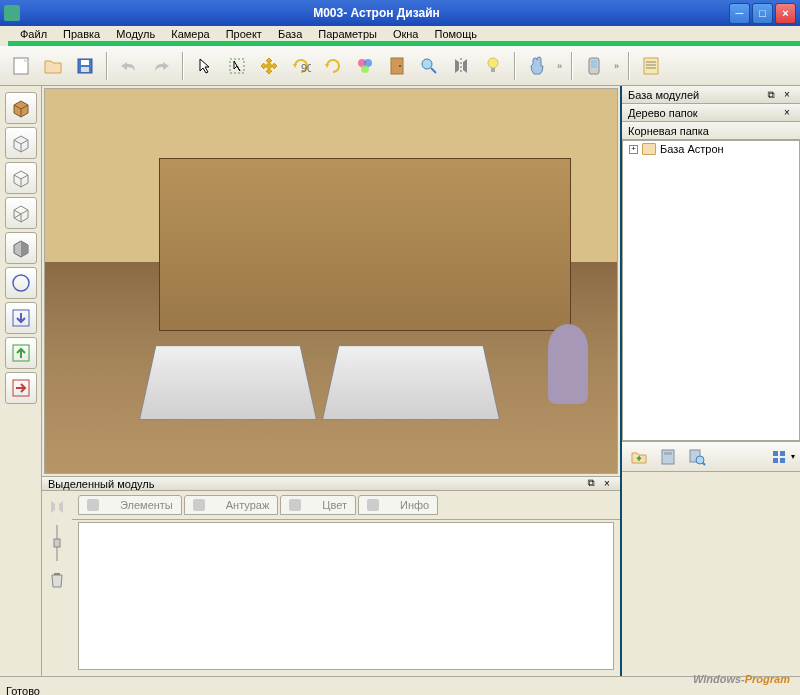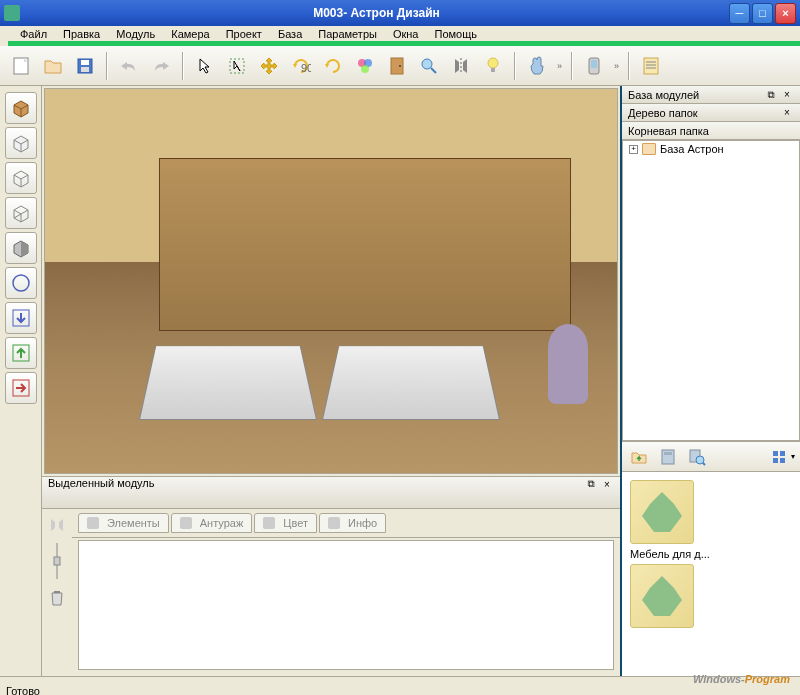--- a/index.html
+++ b/index.html
@@ -29,25 +29,25 @@
 .viewport { flex: 1; background: #333; border: 1px solid #aca899; margin: 2px; position: relative; overflow: hidden; }
 .room-scene { width: 100%; height: 100%; background: linear-gradient(to bottom, #e8d8a8 0%, #d8c088 40%, #a07850 40%, #9a7248 100%); position: relative; }
 .room-floor { position: absolute; bottom: 0; left: 0; right: 0; height: 55%; background: linear-gradient(to bottom, #8a6a45, #b89868); transform: perspective(400px) rotateX(50deg); transform-origin: top; }
 .room-wall { position: absolute; top: 0; left: 0; right: 0; height: 50%; background: #d8c088; }
 .room-furniture { position: absolute; top: 18%; left: 20%; right: 8%; height: 45%; background: linear-gradient(to bottom, #b8925a, #9a7848); border: 1px solid #604020; }
 .bed-left { position: absolute; bottom: 12%; left: 18%; width: 28%; height: 25%; background: linear-gradient(to bottom, #f0f0f0, #d0d0d0); border: 1px solid #888; transform: perspective(300px) rotateX(40deg); }
 .bed-right { position: absolute; bottom: 12%; left: 50%; width: 28%; height: 25%; background: linear-gradient(to bottom, #f0f0f0, #d0d0d0); border: 1px solid #888; transform: perspective(300px) rotateX(40deg); }
 .vase { position: absolute; bottom: 18%; right: 5%; width: 40px; height: 80px; background: #a898b8; border-radius: 50% 50% 20% 20% / 30% 30% 10% 10%; }
 
 .bottom-panel { height: 200px; background: #ece9d8; border-top: 1px solid #aca899; display: flex; flex-direction: column; }
-.panel-header { height: 32px; background: linear-gradient(to bottom, #f5f5f0, #e0ddd0); border-bottom: 1px solid #aca899; padding: 0 6px; display: flex; align-items: flex-start; justify-content: space-between; font-size: 11px; }
+.panel-header { height: 14px; background: linear-gradient(to bottom, #f5f5f0, #e0ddd0); border-bottom: 1px solid #aca899; padding: 0 6px; display: flex; align-items: flex-end; justify-content: space-between; font-size: 11px; }
 .panel-close { width: 14px; height: 14px; display: flex; align-items: center; justify-content: center; cursor: pointer; font-size: 10px; }
 .panel-ctrl { display: flex; gap: 2px; }
 .panel-tabs { display: flex; align-items: center; gap: 2px; padding: 4px 6px; border-bottom: 1px solid #aca899; }
-.panel-tab { padding: 3px 8px; background: #f5f5f0; border: 1px solid #aca899; border-radius: 3px 3px 0 0; cursor: pointer; display: flex; align-items: center; gap: 8px; color: #888; }
+.panel-tab { padding: 3px 8px; background: #f5f5f0; border: 1px solid #aca899; border-radius: 3px 3px 0 0; cursor: pointer; display: flex; align-items: center; gap: 21px; color: #888; }
 .panel-tab-icon { width: 12px; height: 12px; background: #ccc; border-radius: 2px; }
 .panel-body { flex: 1; background: #fff; border: 1px solid #aca899; margin: 2px 6px 6px 6px; }
 .panel-side { width: 30px; display: flex; flex-direction: column; align-items: center; gap: 8px; padding: 8px 0; }
 
 .right-col { width: 180px; background: #ece9d8; border-left: 2px solid #0c4a6e; display: flex; flex-direction: column; }
 .right-panel-hdr { height: 18px; background: linear-gradient(to bottom, #f5f5f0, #e0ddd0); border-bottom: 1px solid #aca899; padding: 0 6px; display: flex; align-items: center; justify-content: space-between; font-size: 11px; }
 .right-sub-hdr { height: 18px; background: linear-gradient(to bottom, #f5f5f0, #e8e5d8); border-bottom: 1px solid #aca899; padding: 0 6px; display: flex; align-items: center; font-size: 11px; }
 .tree-area { flex: 1; background: #fff; border: 1px solid #aca899; margin: 0; overflow: auto; }
 .tree-item { padding: 2px 6px; display: flex; align-items: center; gap: 4px; }
 .tree-expand { width: 9px; height: 9px; border: 1px solid #888; display: flex; align-items: center; justify-content: center; font-size: 8px; line-height: 1; cursor: pointer; }
@@ -382,33 +382,20 @@
         <div class="lib-btn">
             <svg width="18" height="16">
               <rect x="2" y="2" width="5" height="5" fill="#5080d0"></rect>
               <rect x="9" y="2" width="5" height="5" fill="#5080d0"></rect>
               <rect x="2" y="9" width="5" height="5" fill="#5080d0"></rect>
               <rect x="9" y="9" width="5" height="5" fill="#5080d0"></rect>
             </svg>
             <span style="font-size:8px;margin-left:2px">▾</span>
           </div>
       </div>
-      <div class="library-items">
-        <div class="lib-item">
-          <div class="lib-thumb">
-              <div class="lib-leaf"></div>
-            </div>
-          <span>Мебель для д...</span>
-        </div>
-        <div class="lib-item">
-          <div class="lib-thumb">
-              <div class="lib-leaf"></div>
-            </div>
-        </div>
-      </div>
     </div>
   </div>
 </div>
 
 <div class="statusbar">
   <span>Готово</span>
 </div>
 
 <div class="watermark">
   <span>Windows-</span><span class="wp2">Program</span>

